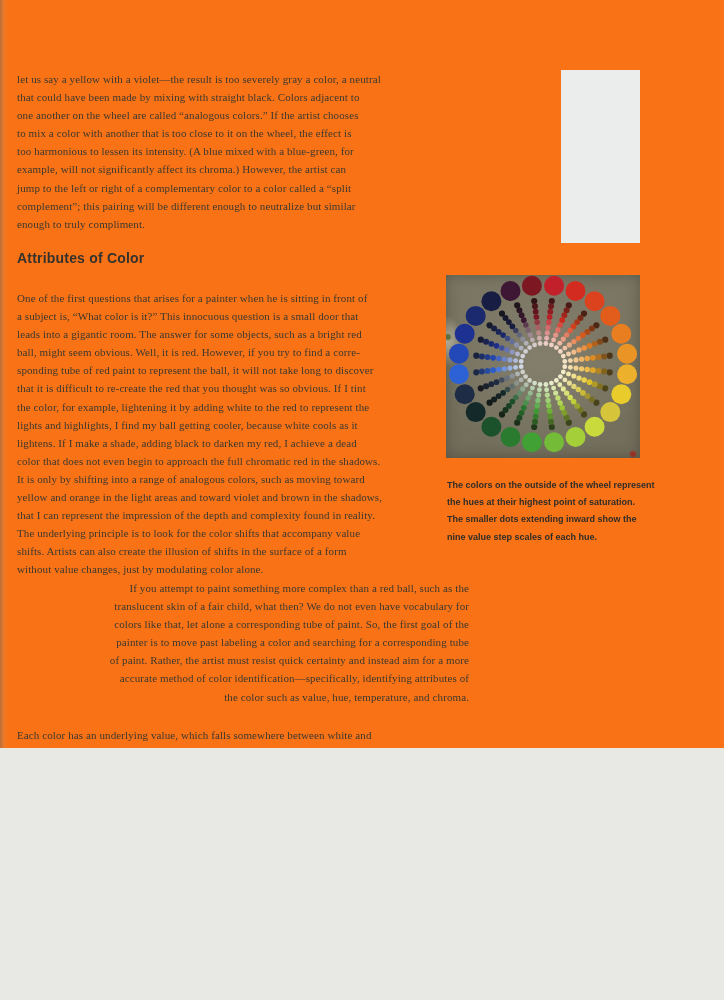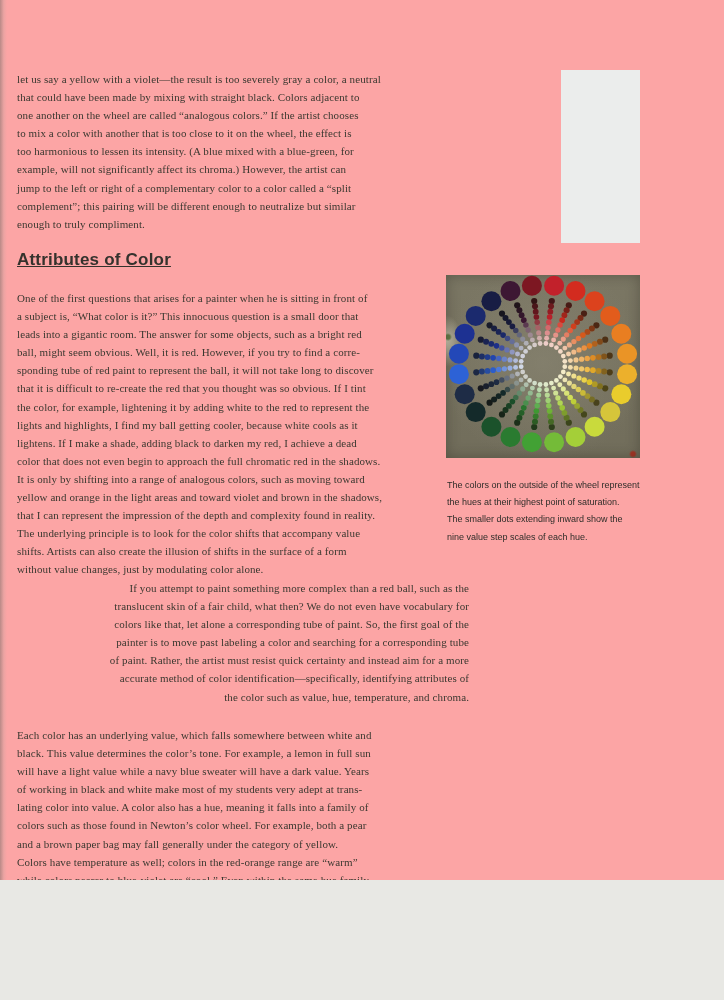--- a/index.html
+++ b/index.html
@@ -1,19 +1,19 @@
 <!DOCTYPE html>
 <html><head>
 <meta charset="utf-8">
 <style>
   html,body{margin:0;padding:0;background:#e8e8e4;}
   .page{
     position:relative;
-    width:724px;height:880px;
-    background:#fca5a5;
+    width:724px;height:748px;
+    background:#f97316;
     overflow:hidden;
     font-family:"Liberation Serif", serif;
   }
   .left-edge{
     position:absolute;left:0;top:0;width:7px;height:1000px;
     background:linear-gradient(to right, rgba(105,104,98,0.45), rgba(160,158,150,0.18) 55%, rgba(160,158,150,0) 100%);
   }
   .ghost{
     position:absolute;left:561px;top:70px;width:79px;height:173px;
     background:#ebedec;
@@ -25,38 +25,37 @@
     white-space:pre-line;
     letter-spacing:0.1px;
   }
   .para1{top:70px;}
   .para2{top:289px;font-family:Liberation Serif, serif;}
   .para3{top:579px;text-align:right;}
   .para4{top:726px;}
   .heading{
     position:absolute;left:17px;top:250px;margin:0;
     font-family:"Liberation Sans", sans-serif;
-    font-size:17px;font-weight:700;color:#34322d;
+    font-size:14px;font-weight:700;color:#34322d;
     letter-spacing:0.2px;
-    text-decoration:underline;
   }
   .photo{
     position:absolute;left:446px;top:275px;width:194px;height:183px;margin:0;
     background-image:
       radial-gradient(circle at 2px 62px, #657a48 0px, #657a48 2px, rgba(0,0,0,0) 4px),
       radial-gradient(circle at 187px 179px, #a83626 0px, #a83626 2px, rgba(0,0,0,0) 4px),
       radial-gradient(ellipse 16px 26px at 0px 66px, rgba(216,211,190,0.85) 0%, rgba(216,211,190,0) 100%),
       radial-gradient(ellipse at 50% 48%, rgba(141,137,118,0.55) 0%, rgba(141,137,118,0) 75%),
       linear-gradient(#7b7764, #716d5b);
     box-shadow:inset 0 0 14px rgba(35,32,22,0.35);
   }
   .caption{
     position:absolute;left:447px;top:477px;width:252px;
     font-family:"Liberation Sans", sans-serif;
-    font-size:9px;font-weight:400;line-height:17.2px;
+    font-size:9px;font-weight:700;line-height:17.2px;
     color:#2f2d29;white-space:pre-line;letter-spacing:0px;
   }
   .footer{
     position:absolute;left:17px;top:896px;
     font-family:"Liberation Serif", serif;
     font-size:8.5px;font-weight:700;letter-spacing:1.3px;
     color:#2e2c27;
   }
   .pagenum{
     position:absolute;left:646px;top:928px;

